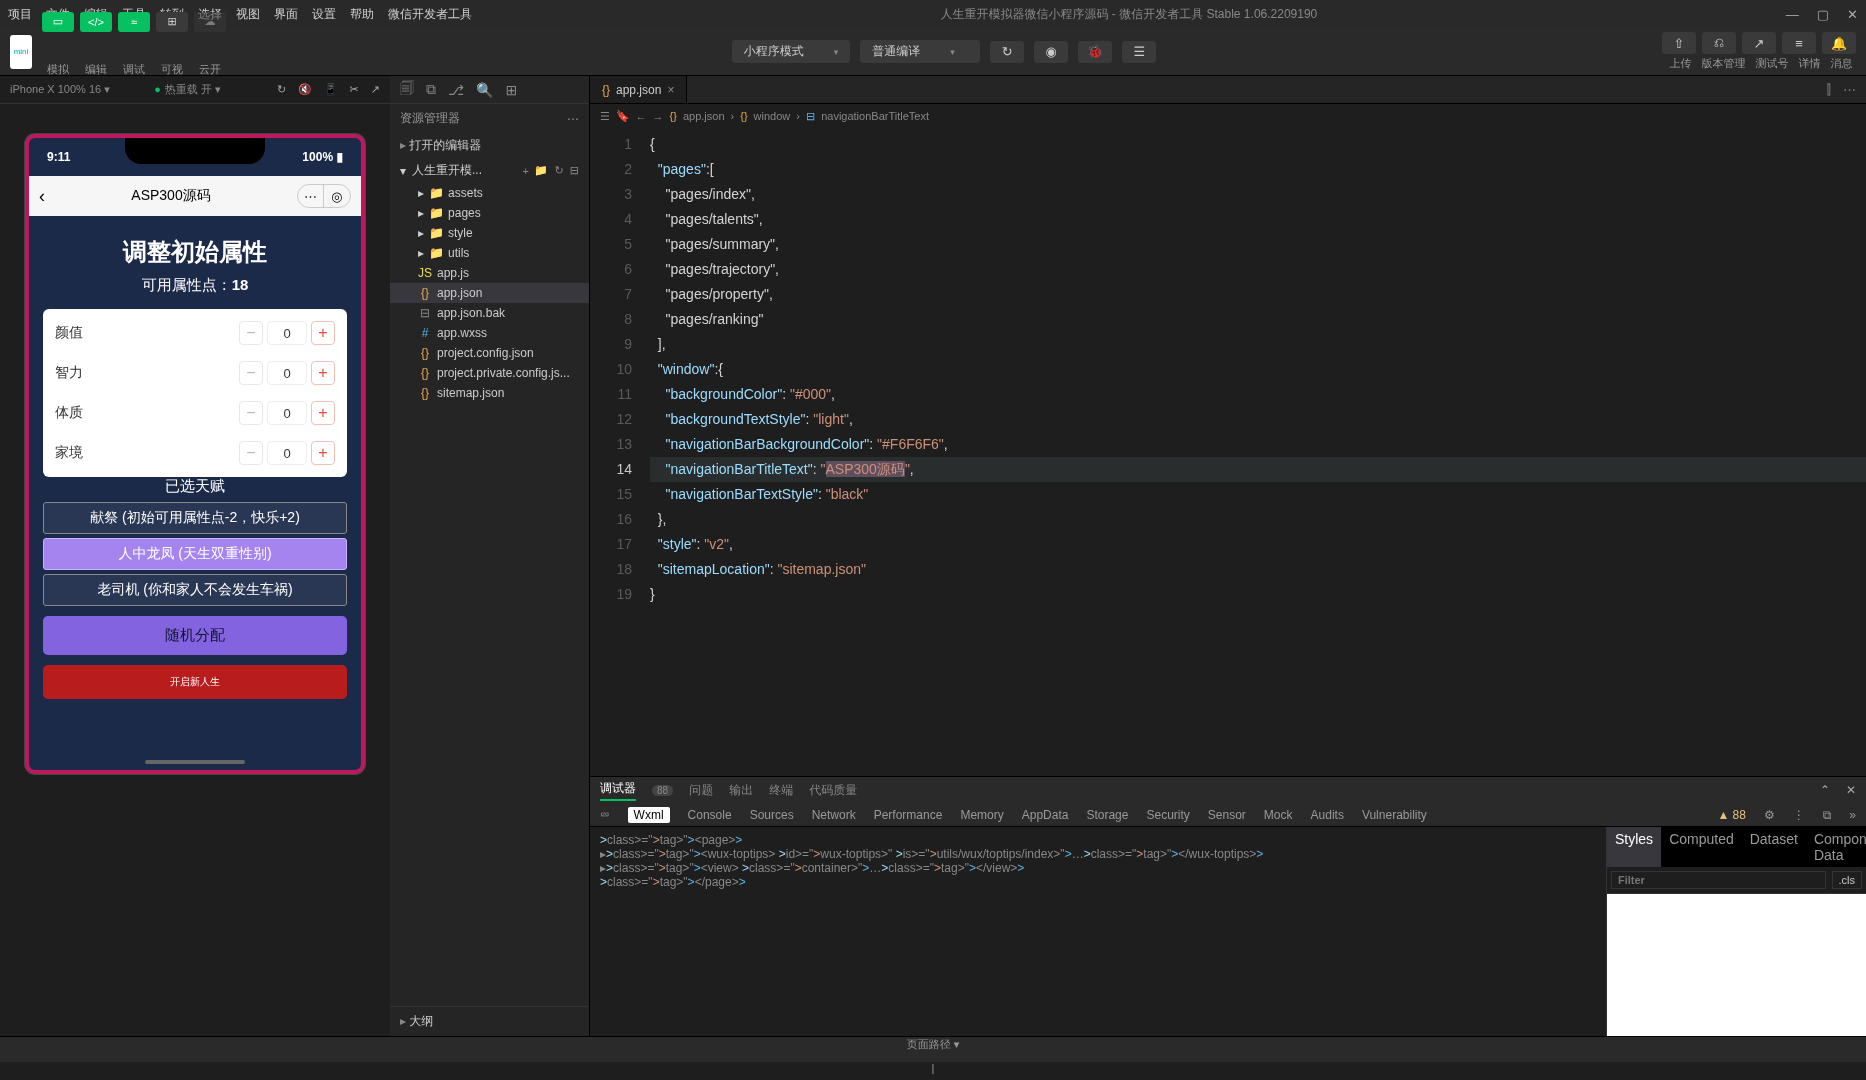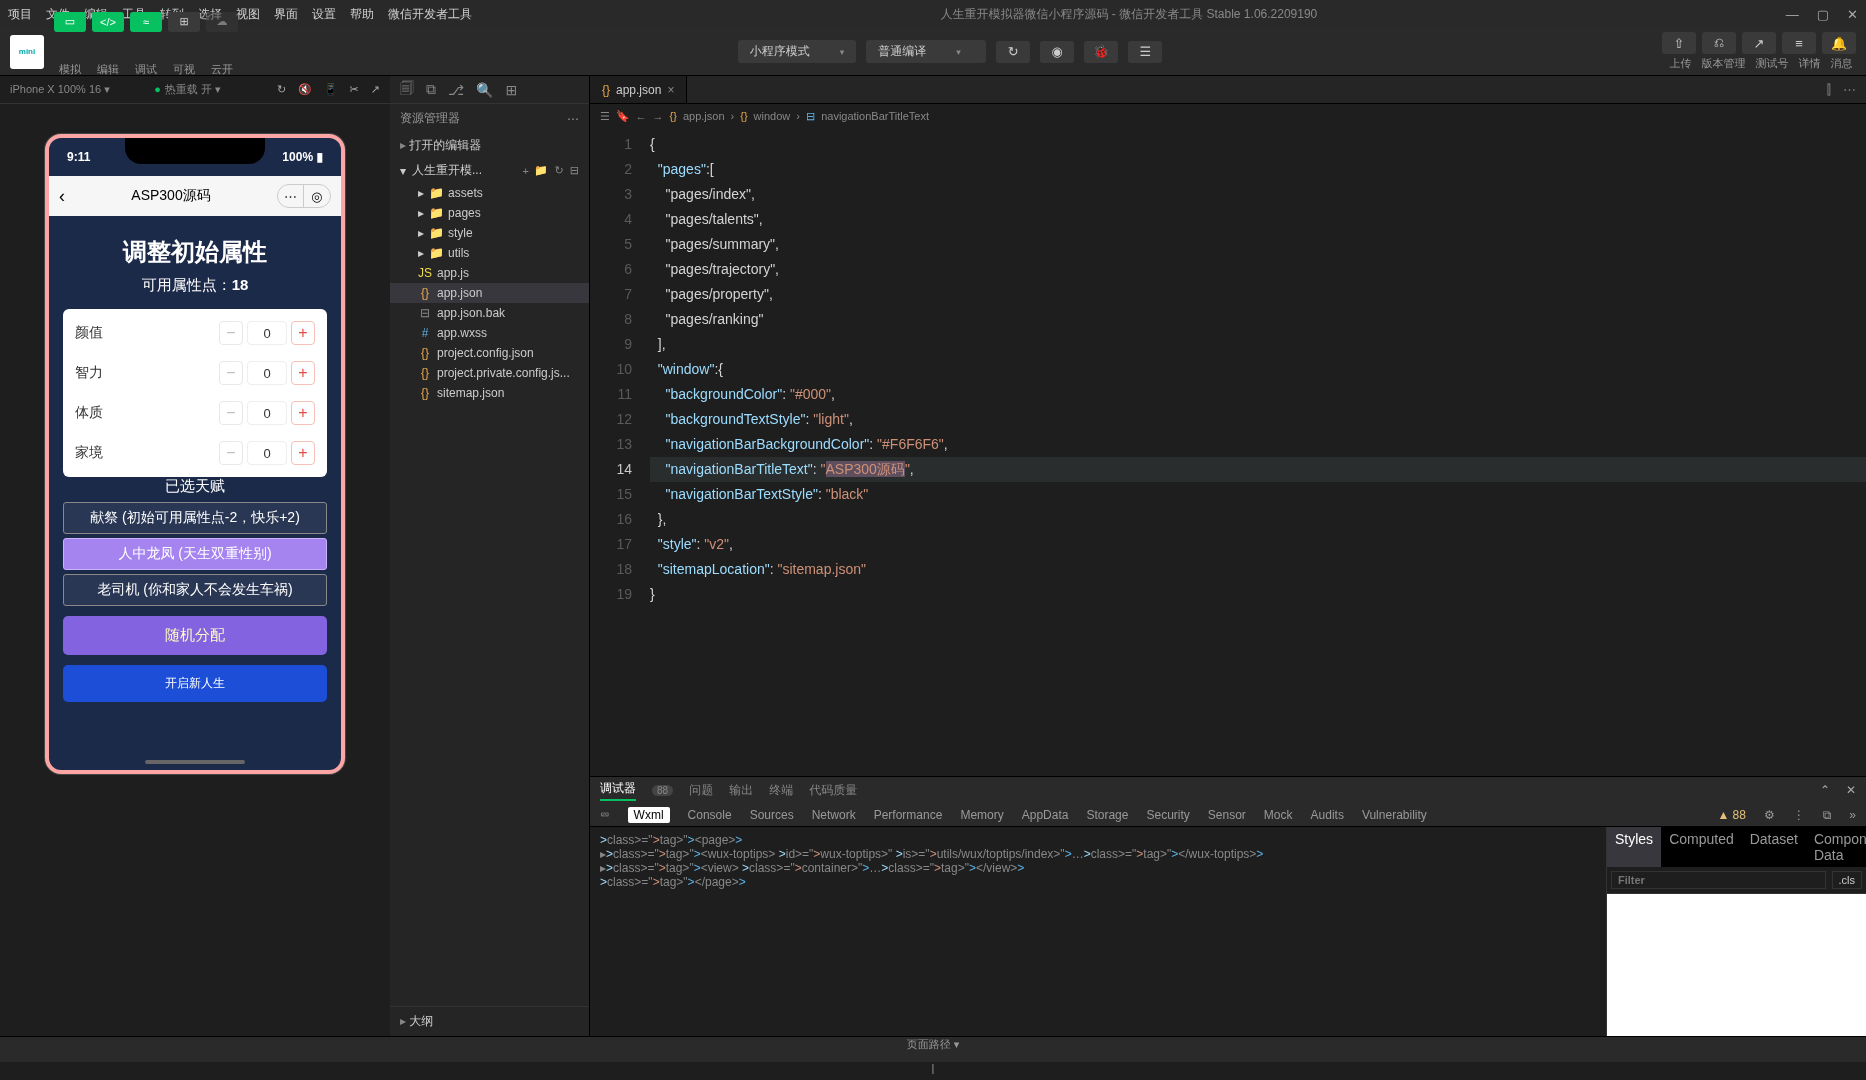--- a/index.html
+++ b/index.html
@@ -3,40 +3,40 @@
 <meta charset="utf-8">
 <style>
 * { margin: 0; padding: 0; box-sizing: border-box; font-family: -apple-system, "Segoe UI", sans-serif; }
 body { background: #1e1e1e; color: #ccc; width: 1866px; height: 1080px; overflow: hidden; font-size: 13px; }
 .titlebar { background: #292929; height: 28px; display: flex; align-items: center; padding: 0 8px; }
 .menu { display: flex; gap: 14px; color: #d0d0d0; font-size: 12px; }
 .menu span { cursor: pointer; }
 .win-title { flex: 1; text-align: center; color: #888; font-size: 12px; }
 .win-btns { display: flex; gap: 18px; color: #aaa; }
 .toolbar { background: #2a2a2a; height: 48px; display: flex; align-items: center; padding: 0 10px; gap: 10px; border-bottom: 1px solid #000; }
-.logo { width: 34px; height: 34px; background: #fff; border-radius: 3px; display:flex; align-items:center; justify-content:center; font-size:8px; color:#0aa;font-weight:bold; }
+.logo { width: 22px; height: 34px; background: #fff; border-radius: 3px; display:flex; align-items:center; justify-content:center; font-size:8px; color:#0aa; }
 .tb-group { display: flex; flex-direction: column; align-items: center; gap: 2px; }
 .tb-btns { display: flex; gap: 6px; }
 .tb-btn { width: 32px; height: 20px; background: #3a3a3a; border-radius: 3px; display:flex; align-items:center; justify-content:center; font-size:11px; }
 .tb-btn.green { background: #07c160; color:#fff; }
 .tb-labels { display: flex; gap: 6px; font-size: 11px; color: #999; }
 .tb-labels span { width: 32px; text-align: center; margin-top: 28px; }
 .sel { background: #3a3a3a; color:#ccc; padding: 3px 12px; border-radius: 3px; font-size:12px; display:flex; align-items:center; gap:30px; }
 .sel::after { content:"▾"; font-size:9px; color:#888; }
 .tb-right { margin-left: auto; display: flex; gap: 6px; }
 .tb-ic { width: 34px; height: 22px; background: #3a3a3a; border-radius: 3px; display:flex; align-items:center; justify-content:center; }
 .tb-sub { display:flex; gap:10px; font-size:11px; color:#999; margin-left:4px; }
 .main { display: flex; height: 960px; }
 .sim-col { width: 390px; background: #1e1e1e; display: flex; flex-direction: column; }
 .sim-top { height: 28px; display:flex; align-items:center; padding:0 10px; font-size:11px; color:#888; border-bottom:1px solid #333; }
 .sim-top .dot::before { content:"●"; color:#07c160; margin-right:4px; }
 .sim-top .sp { flex:1; }
 .sim-top .ic { margin-left:12px; color:#aaa; cursor:pointer; }
 .phone-wrap { flex:1; display:flex; justify-content:center; padding:30px 20px; }
-.phone { width: 300px; height: 640px; background: #1c2a4a; border-radius: 16px; border: 4px solid #fca5a5; overflow: hidden; position:relative; box-shadow:0 0 0 1px #444; }
+.phone { width: 340px; height: 640px; background: #1c2a4a; border-radius: 10px; border: 4px solid #be185d; overflow: hidden; position:relative; box-shadow:0 0 0 1px #444; }
 .notch { position:absolute; top:0; left:50%; transform:translateX(-50%); width:140px; height:26px; background:#000; border-radius:0 0 16px 16px; }
 .statusbar { height:38px; display:flex; justify-content:space-between; align-items:center; padding:0 18px; color:#fff; font-size:12px; font-weight:600; }
 .navbar { height:40px; background:#f6f6f6; display:flex; align-items:center; padding:0 10px; position:relative; }
 .navbar .back { font-size:18px; color:#000; }
 .navbar .title { flex:1; text-align:center; color:#000; font-size:14px; }
 .navbar .capsule { display:flex; border:1px solid #ccc; border-radius:14px; }
 .navbar .capsule span { width:26px; height:22px; display:flex; align-items:center; justify-content:center; color:#000; }
 .navbar .capsule span:first-child { border-right:1px solid #ccc; }
 .app-body { padding:20px 14px; text-align:center; color:#fff; }
 .app-body h1 { font-size:24px; margin-bottom:8px; }
@@ -44,22 +44,22 @@
 .stat-box { background:#fff; border-radius:6px; padding:4px 0; }
 .stat-row { display:flex; align-items:center; padding:8px 12px; color:#333; }
 .stat-row .lbl { width:40px; text-align:left; font-size:14px; }
 .stat-row .btn { width:24px; height:24px; border:1px solid #e8e8e8; border-radius:4px; color:#bbb; display:flex; align-items:center; justify-content:center; font-size:16px; }
 .stat-row .btn.plus { color:#e74c3c; border-color:#f5c0b8; }
 .stat-row .val { width:40px; text-align:center; border:1px solid #eee; border-radius:4px; height:24px; line-height:24px; margin:0 4px; }
 .stat-row .sp2 { flex:1; }
 .tal-h { font-size:15px; margin-bottom:6px; }
 .tal-item { border:1px solid #888; border-radius:3px; padding:6px 0; margin:4px 0; font-size:14px; background:rgba(255,255,255,.06); }
 .tal-item.pur { background:#a584ef; border-color:#c9b3ff; color:#fff; }
-.rnd-btn { background:#8363e0; color:#fef9c3; padding:10px 0; border-radius:5px; margin-top:10px; font-size:15px; }
-.start-btn { background:#1d4ed8; color:#fff; padding:10px 0; border-radius:5px; margin-top:10px; font-size:12px; }
+.rnd-btn { background:#8363e0; color:#0f172a; padding:10px 0; border-radius:5px; margin-top:10px; font-size:15px; }
+.start-btn { background:#b91c1c; color:#fff; padding:10px 0; border-radius:5px; margin-top:10px; font-size:10px; }
 .home-ind { position:absolute; bottom:6px; left:50%; transform:translateX(-50%); width:100px; height:4px; background:#666; border-radius:2px; }
 .explorer { width: 200px; background:#252526; border-right:1px solid #000; display:flex; flex-direction:column; }
 .exp-top { height:28px; display:flex; align-items:center; gap:12px; padding:0 10px; border-bottom:1px solid #333; }
 .exp-top span { color:#888; font-size:14px; }
 .exp-head { padding:6px 10px; font-size:12px; color:#999; display:flex; align-items:center; }
 .exp-head .sp{flex:1;}
 .exp-sec { padding:4px 10px; font-size:12px; color:#ccc; }
 .exp-sec::before { content:"▸ "; color:#888; }
 .exp-proj { padding:4px 10px; font-size:12px; display:flex; align-items:center; gap:6px; }
 .exp-proj .nm { flex:1; overflow:hidden; text-overflow:ellipsis; white-space:nowrap; }

